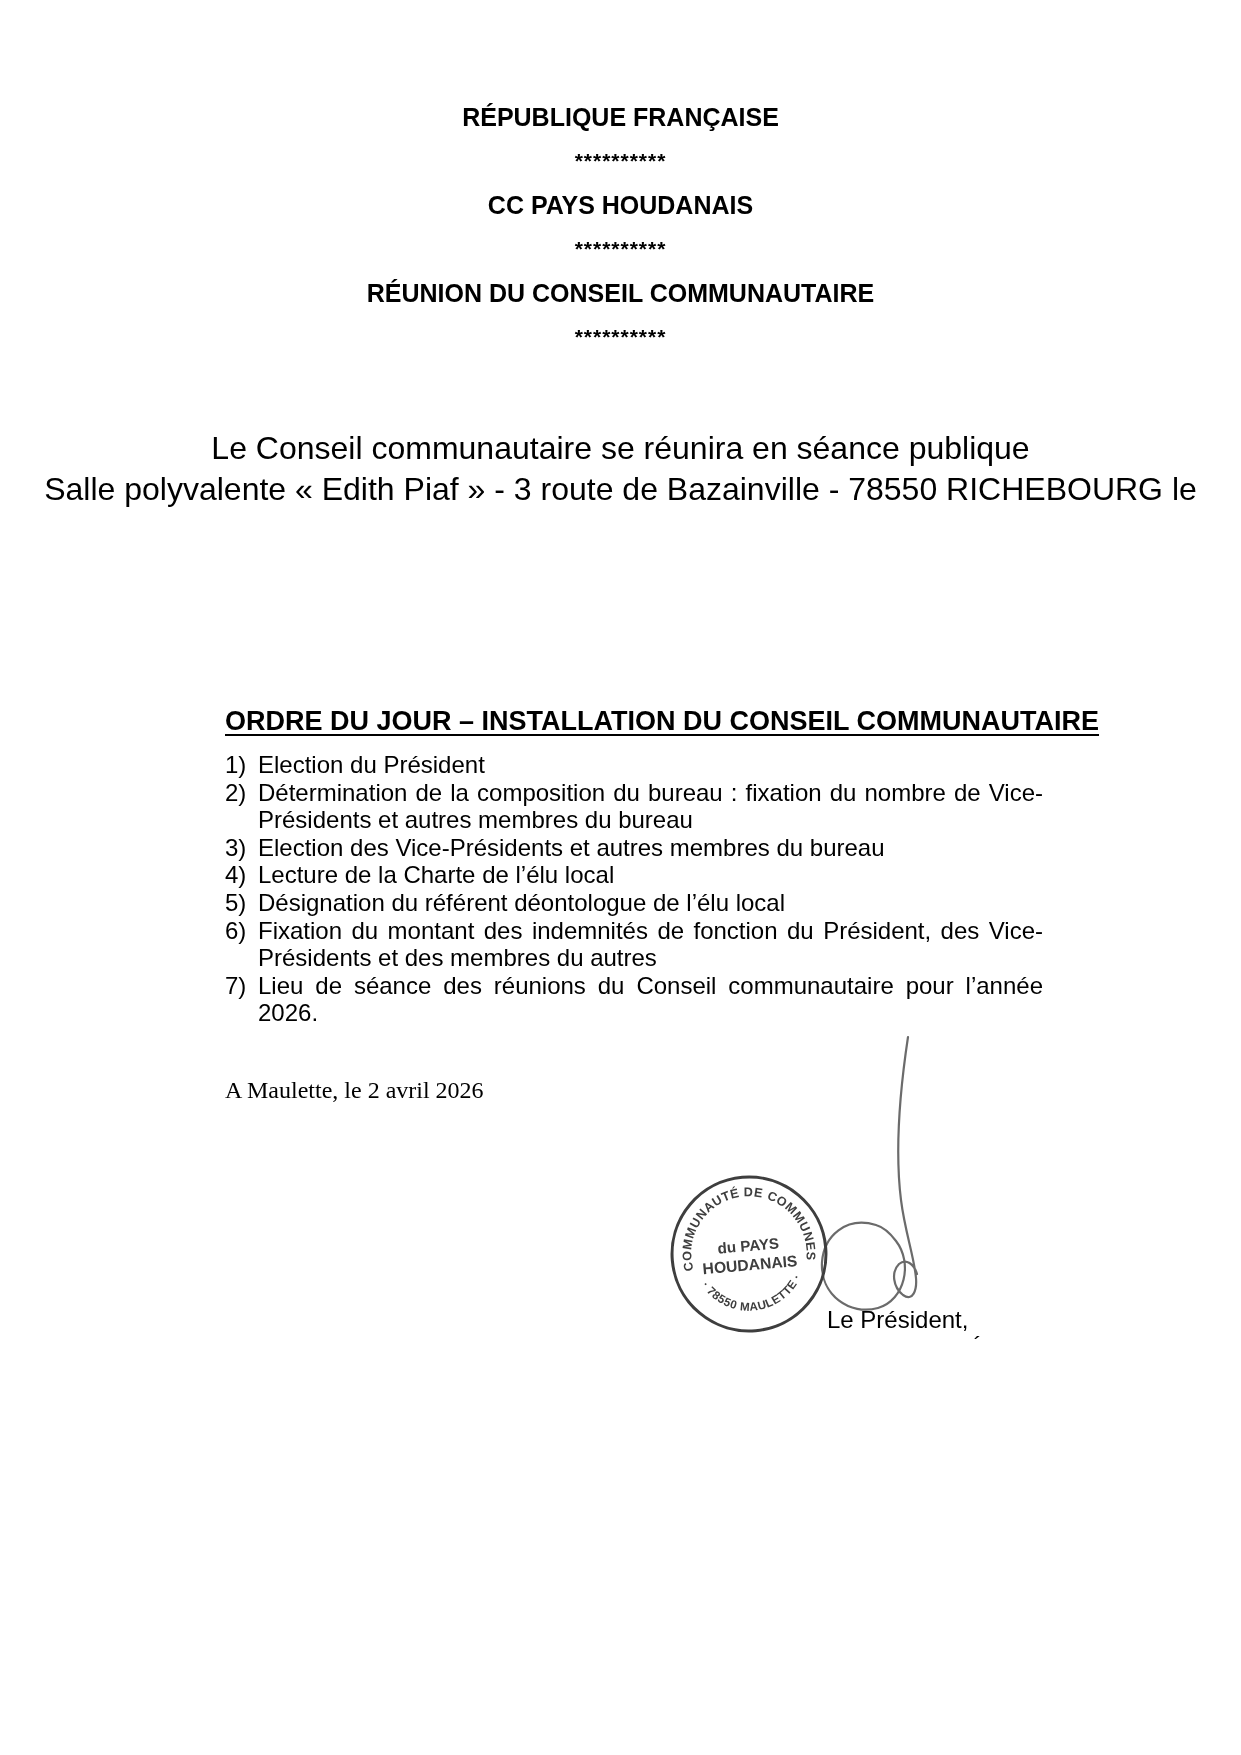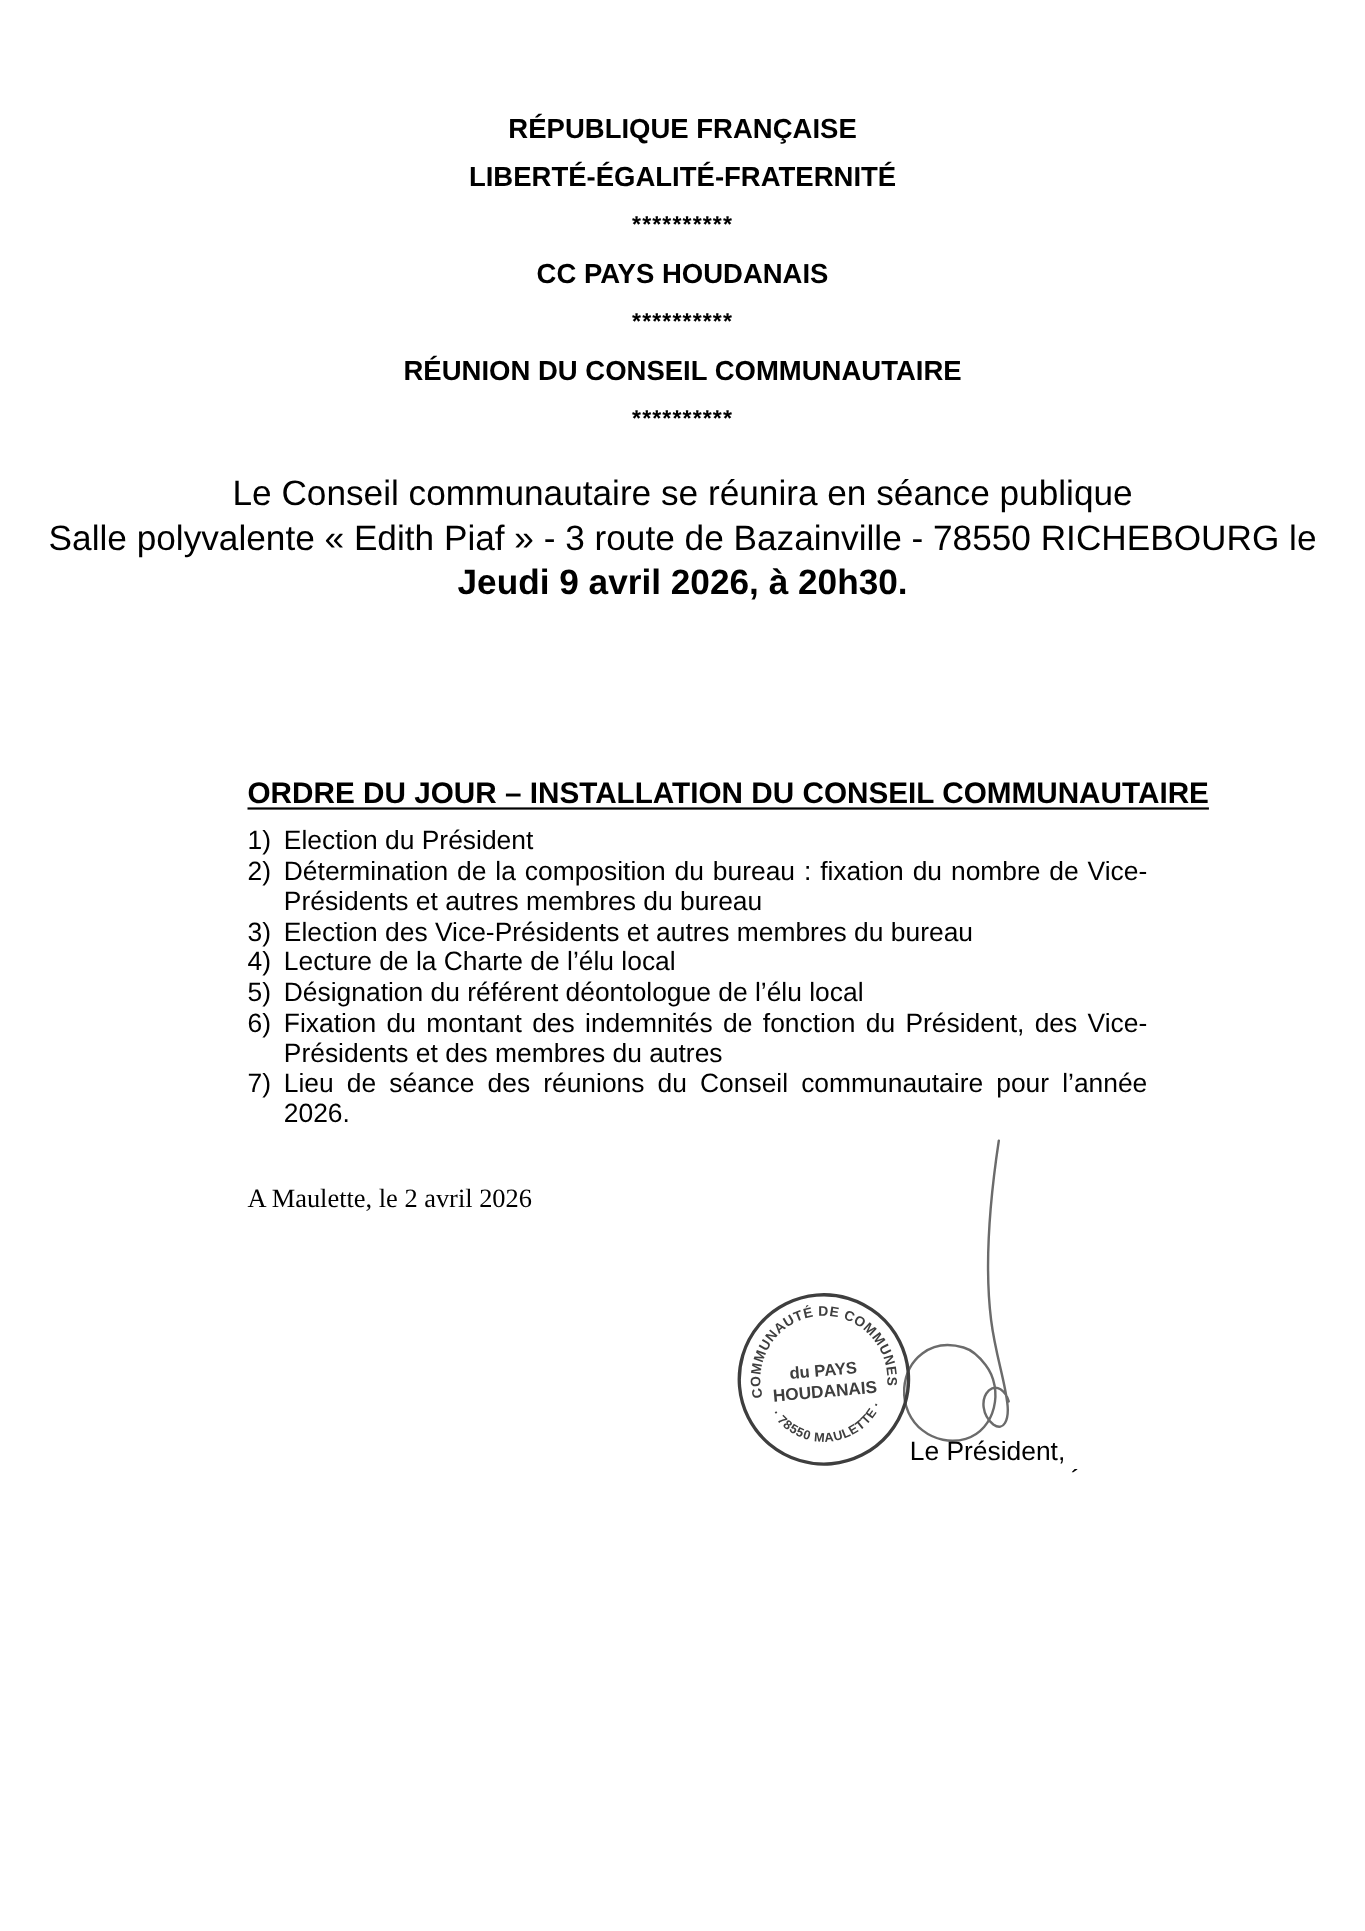--- a/index.html
+++ b/index.html
@@ -123,32 +123,30 @@
     line-height: 28.5px;
   }
 </style>
 </head>
 <body>
 
 <div class="page">
 
   <header class="doc-header">
     <p>RÉPUBLIQUE FRANÇAISE</p>
-    <p>LIBERTÉ-ÉGALITÉ-FRATERNITÉ</p>
     <p class="stars">**********</p>
     <p>CC PAYS HOUDANAIS</p>
     <p class="stars">**********</p>
     <p>RÉUNION DU CONSEIL COMMUNAUTAIRE</p>
     <p class="stars">**********</p>
   </header>
 
   <section class="meeting-info">
     <p>Le Conseil communautaire se réunira en séance publique</p>
     <p>Salle polyvalente « Edith Piaf » - 3 route de Bazainville - 78550 RICHEBOURG le</p>
-    <p class="bold">Jeudi 9 avril 2026, à 20h30.</p>
   </section>
 
   <h2 class="agenda-title">ORDRE DU JOUR – INSTALLATION DU CONSEIL COMMUNAUTAIRE</h2>
 
   <section class="agenda-list">
     <div class="agenda-row">
       <span class="num">1)</span>
       <span class="txt">Election du Président</span>
     </div>
     <div class="agenda-row">

